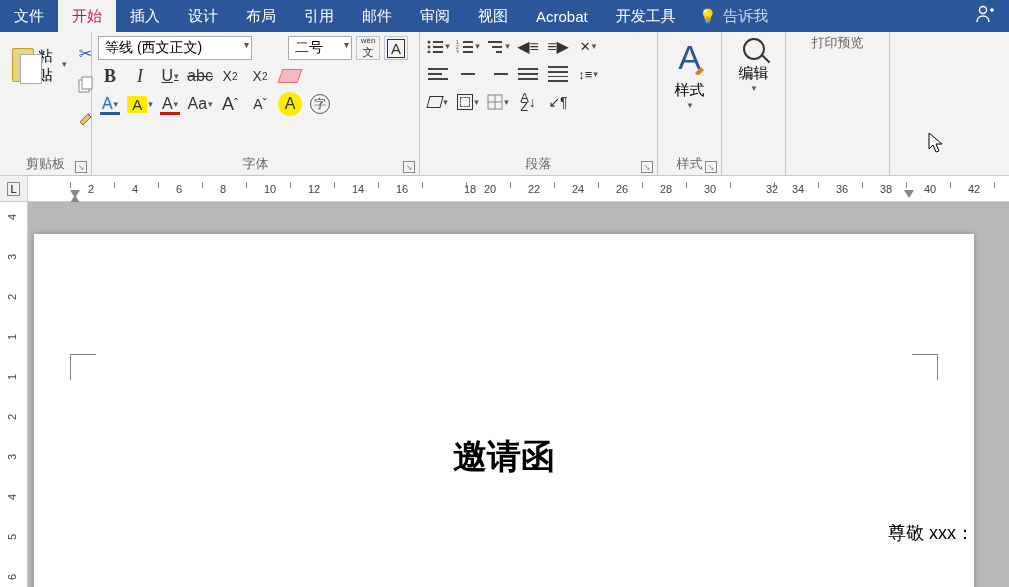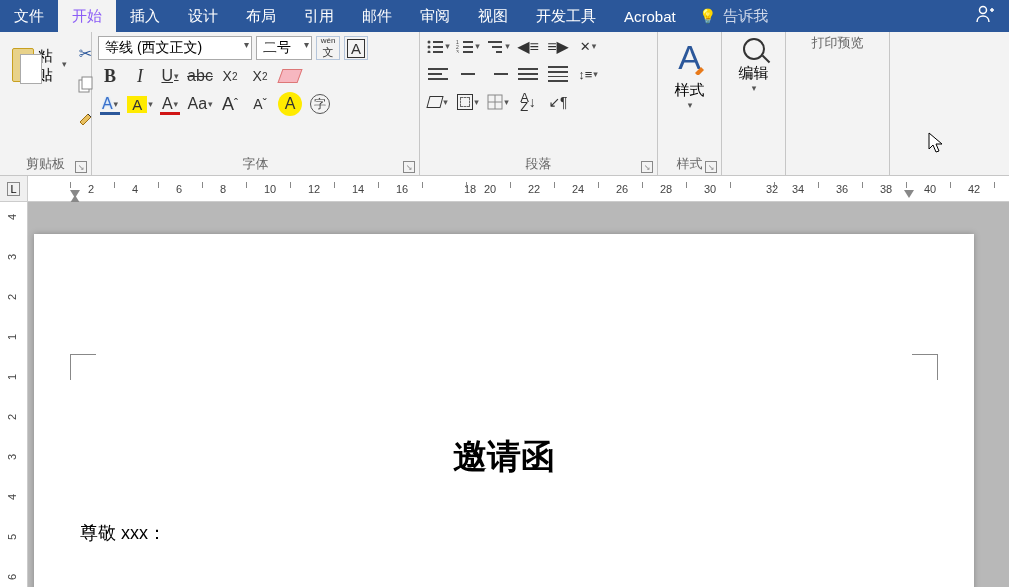--- a/index.html
+++ b/index.html
@@ -1,21 +1,21 @@
 <!DOCTYPE html>
 <html><head>
 <meta charset="utf-8">
 <style>
 *{margin:0;padding:0;box-sizing:border-box;font-family:"Microsoft YaHei","微软雅黑",sans-serif;}
 body{width:1009px;height:587px;background:#e6e6e6;overflow:hidden;position:relative;}
 
 
 .tabs{display:flex;height:32px;background:#2b579a;color:#fff;align-items:center;font-size:15px;}
 .tab{padding:0 14px;height:100%;display:flex;align-items:center;cursor:pointer;}
-.tab.active{background:#f3f3f3;color:#8b5cf6;}
+.tab.active{background:#f3f3f3;color:#be185d;}
 .tellme{display:flex;align-items:center;padding:0 10px;color:#cfd8ea;}
 .bulb{margin-right:6px;font-size:14px;}
 .share{margin-left:auto;padding:0 14px;font-size:18px;}
 
 
 .ribbon{display:flex;height:144px;background:#f3f3f3;border-bottom:1px solid #c6c6c6;}
 .group{border-right:1px solid #c6c6c6;display:flex;flex-direction:column;}
 .group-body{flex:1;display:flex;align-items:flex-start;padding:4px 6px;}
 .group-label{height:22px;display:flex;align-items:center;justify-content:center;font-size:13px;color:#666;position:relative;}
 .dlg{position:absolute;right:4px;bottom:2px;width:12px;height:12px;border:1px solid #888;font-size:8px;display:flex;align-items:center;justify-content:center;color:#888;}
@@ -27,21 +27,21 @@
 .paper{position:absolute;left:10px;top:12px;width:22px;height:30px;background:#fff;border:1px solid #aaa;}
 .paste-lbl{margin-top:4px;font-size:15px;}
 .clip-side{display:flex;flex-direction:column;gap:10px;padding:6px 4px;}
 .mini{width:22px;height:22px;display:flex;align-items:center;justify-content:center;}
 
 
 .font-sel{display:flex;gap:4px;margin-bottom:4px;}
 .combo{height:24px;border:1px solid #aaa;background:#fff;display:flex;align-items:center;padding:0 6px;font-size:14px;position:relative;}
 .combo .dd{position:absolute;right:2px;top:2px;font-size:10px;color:#555;}
 .fontname{width:154px;}
-.fontsize{width:56px;}
+.fontsize{width:64px;margin-left:32px;}
 .r-btn{width:24px;height:24px;border:1px solid #b5c5da;display:flex;flex-direction:column;align-items:center;justify-content:center;font-size:11px;color:#333;}
 .row{display:flex;gap:6px;align-items:center;margin-bottom:4px;}
 .ic{width:24px;height:24px;display:flex;align-items:center;justify-content:center;font-size:16px;color:#333;}
 .bold{font-weight:900;font-family:"Times New Roman";font-size:18px;}
 .italic{font-style:italic;font-family:"Times New Roman";font-size:18px;}
 .u{text-decoration:underline;font-family:"Times New Roman";}
 .strike{text-decoration:line-through;}
 .sub{font-size:14px;}
 .subx{font-size:10px;vertical-align:sub;}
 .supx{font-size:10px;vertical-align:super;}
@@ -97,42 +97,42 @@
 
 
 .workspace{position:absolute;left:0;top:202px;right:0;bottom:0;background:#b8b8b8;}
 .vruler{position:absolute;left:0;top:0;width:28px;bottom:0;background:#fff;border-right:1px solid #ccc;}
 .vruler .vt{position:absolute;left:6px;font-size:11px;color:#444;transform:rotate(-90deg);transform-origin:left top;}
 .page{position:absolute;left:34px;top:32px;width:940px;height:560px;background:#fff;box-shadow:0 0 6px rgba(0,0,0,.25);}
 .page .corner{position:absolute;width:26px;height:26px;}
 .page .tl{left:36px;top:120px;border-left:1px solid #888;border-top:1px solid #888;}
 .page .tr{right:36px;top:120px;border-right:1px solid #888;border-top:1px solid #888;}
 .doc-title{text-align:center;font-size:34px;font-weight:700;margin-top:200px;}
-.doc-line{margin:41px 0 0 46px;font-size:18px;}
+.doc-line{margin:41px 0 0 46px;font-size:18px;text-align:right;}
 
 
 .cursor{position:absolute;left:928px;top:132px;font-size:20px;color:#000;}
 
 .dd-tiny{font-size:9px;color:#555;margin-left:1px;}
 </style>
 </head>
 <body>
 
 <div class="tabs">
   <div class="tab">文件</div>
   <div class="tab active">开始</div>
   <div class="tab">插入</div>
   <div class="tab">设计</div>
   <div class="tab">布局</div>
   <div class="tab">引用</div>
   <div class="tab">邮件</div>
   <div class="tab">审阅</div>
   <div class="tab">视图</div>
+  <div class="tab">Acrobat</div>
   <div class="tab">开发工具</div>
-  <div class="tab">Acrobat</div>
   <div class="tellme">
     <span class="bulb">💡</span>
     <span>告诉我</span>
   </div>
   <div class="share">
     <svg width="20" height="20" viewBox="0 0 20 20">
         <circle cx="8" cy="6" r="3.5" fill="none" stroke="#fff" stroke-width="1.5"></circle>
         <path d="M2 18c0-4 3-6 6-6s6 2 6 6" fill="none" stroke="#fff" stroke-width="1.5"></path>
         <path d="M15 6h4M17 4v4" stroke="#fff" stroke-width="1.5"></path>
       </svg>

